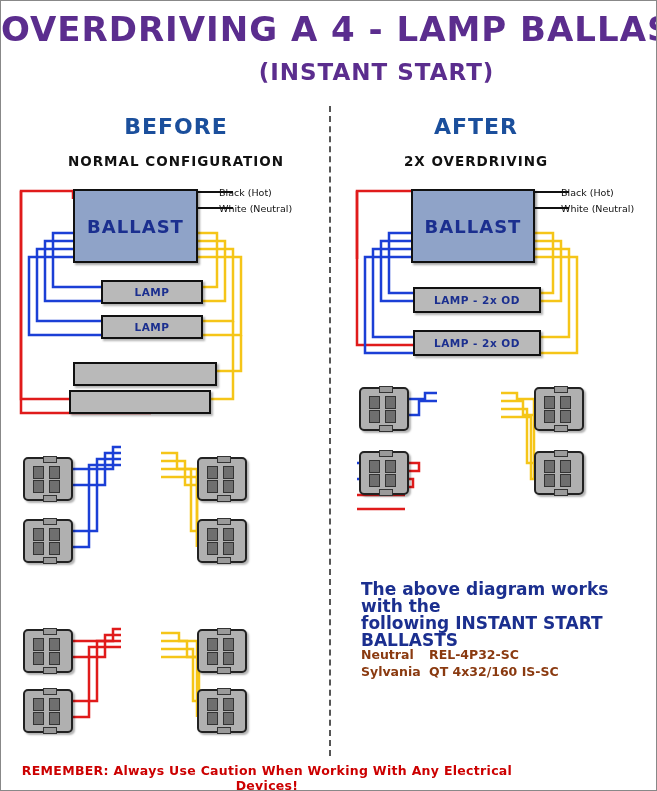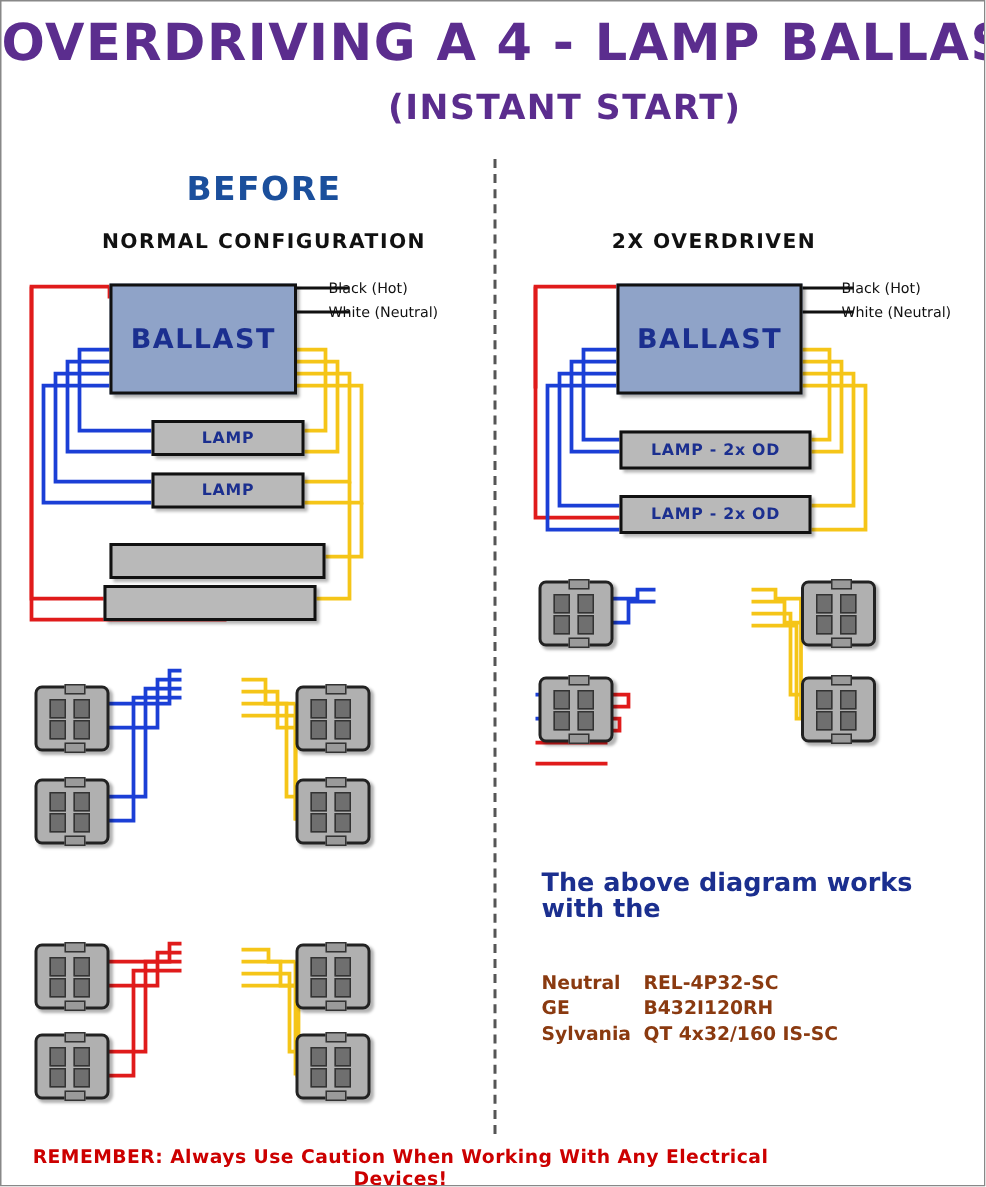--- a/index.html
+++ b/index.html
@@ -157,21 +157,22 @@
 <body>
 
 <div id="page">
 
   <div class="abs" id="main-title">OVERDRIVING A 4 - LAMP BALLAST</div>
   <div class="abs" id="sub-title">(INSTANT START)</div>
 
   <div class="abs col-title" style="left:60px; top:113px; width:230px;">BEFORE</div>
   <div class="abs col-sub" style="left:50px; top:152px; width:250px;">NORMAL CONFIGURATION</div>
 
-  <div class="abs col-sub" style="left:350px; top:152px; width:250px;">2X OVERDRIVEN</div>
+  <div class="abs col-title" style="left:355px; top:113px; width:240px;">AFTER</div>
+  <div class="abs col-sub" style="left:350px; top:152px; width:250px;">2X OVERDRIVING</div>
 
   <div class="abs" id="divider"></div>
 
   <svg class="wires" viewBox="0 0 657 791">
 
     <polyline points="193,191 232,191" stroke="#111111" stroke-width="2" fill="none"></polyline>
     <polyline points="193,207 232,207" stroke="#111111" stroke-width="2" fill="none"></polyline>
 
     <polyline points="72,190 20,190 20,412 150,412" stroke="#e01b1b" stroke-width="2.5" fill="none"></polyline>
     <polyline points="72,190 72,198" stroke="#e01b1b" stroke-width="2.5" fill="none"></polyline>
@@ -356,29 +357,27 @@
     <div class="slot s1"></div>
       <div class="slot s2"></div>
       <div class="slot s3"></div>
       <div class="slot s4"></div>
     <div class="slot tab-t"></div>
       <div class="slot tab-b"></div>
   </div>
 
   <div class="abs" id="note-text" style="left:360px; top:580px; width:280px;">
     <div>The above diagram works with the</div>
+    <div>following INSTANT START BALLASTS</div>
   </div>
 
   <div class="abs" style="left:360px; top:645px; width:290px;">
     <div class="ballast-row">
       <span class="brand">Neutral</span><span>REL-4P32-SC</span>
     </div>
     <div class="ballast-row">
-      <span class="brand">GE</span><span>B432I120RH</span>
-    </div>
-    <div class="ballast-row">
       <span class="brand">Sylvania</span><span>QT 4x32/160 IS-SC</span>
     </div>
   </div>
 
   <div class="abs" id="footer">REMEMBER:  Always  Use  Caution  When  Working  With  Any  Electrical  Devices!</div>
 
 </div>
 
 </body></html>

